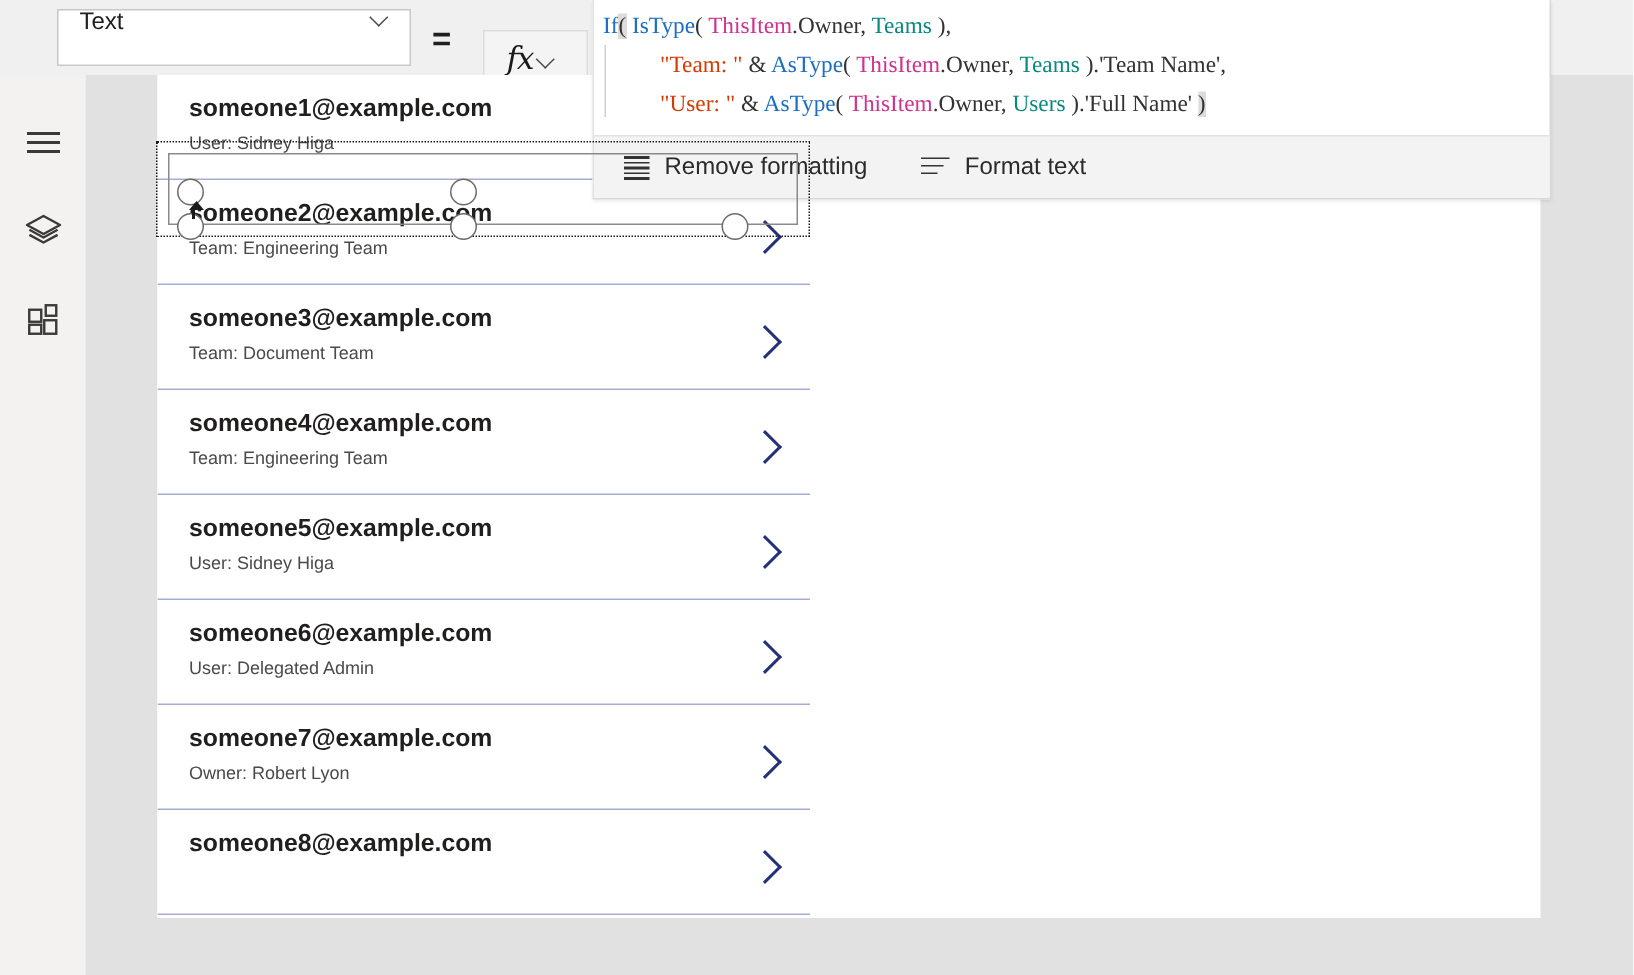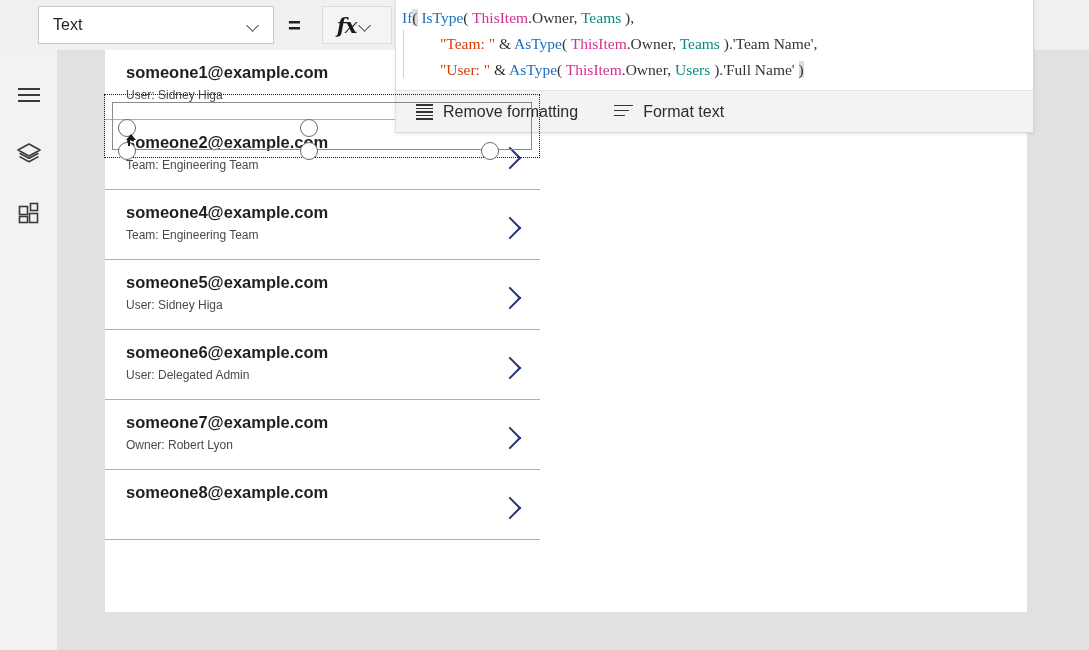--- a/index.html
+++ b/index.html
@@ -28,21 +28,21 @@
   }
 
   .prop-select {
     position: absolute;
     left: 38px; top: 6px;
     width: 236px; height: 38px;
     background: #ffffff;
     border: 1px solid #c8c8c8;
     box-sizing: border-box;
     display: flex;
-    align-items: center;
+    align-items: flex-start;
     padding: 0 8px 0 14px;
   }
   .prop-select .label {
     flex: 1;
     font-size: 16px;
     color: #201f1e;
     font-family: "Liberation Sans", sans-serif;
     line-height: 1;
   }
   .chev-down {
@@ -65,30 +65,29 @@
     position: absolute;
     left: 288px; top: 13px;
     font-size: 22px;
     font-weight: bold;
     color: #201f1e;
     font-family: "Liberation Sans", sans-serif;
   }
 
   .fx-btn {
     position: absolute;
-    left: 322px; top: 6px;
+    left: 322px; top: 20px;
     width: 70px; height: 38px;
     background: #f4f4f4;
     border: 1px solid #dcdcdc;
     box-sizing: border-box;
     display: flex;
     align-items: center;
     justify-content: center;
     gap: 3px;
-    font-weight: bold;
   }
   .fx-glyph {
     font-family: "DejaVu Serif", serif;
     font-style: italic;
     font-size: 21px;
     color: #1a1a1a;
     line-height: 1;
     letter-spacing: -1px;
   }
 
@@ -396,20 +395,25 @@
             <div class="g-title">someone1@example.com</div>
             <div class="g-sub">User: Sidney Higa</div>
             <div class="g-chev"></div>
           </div>
           <div class="g-item">
             <div class="g-title">someone2@example.com</div>
             <div class="g-sub">Team: Engineering Team</div>
             <div class="g-chev"></div>
           </div>
           <div class="g-item">
+            <div class="g-title">someone3@example.com</div>
+            <div class="g-sub">Team: Document Team</div>
+            <div class="g-chev"></div>
+          </div>
+          <div class="g-item">
             <div class="g-title">someone4@example.com</div>
             <div class="g-sub">Team: Engineering Team</div>
             <div class="g-chev"></div>
           </div>
           <div class="g-item">
             <div class="g-title">someone5@example.com</div>
             <div class="g-sub">User: Sidney Higa</div>
             <div class="g-chev"></div>
           </div>
           <div class="g-item">

